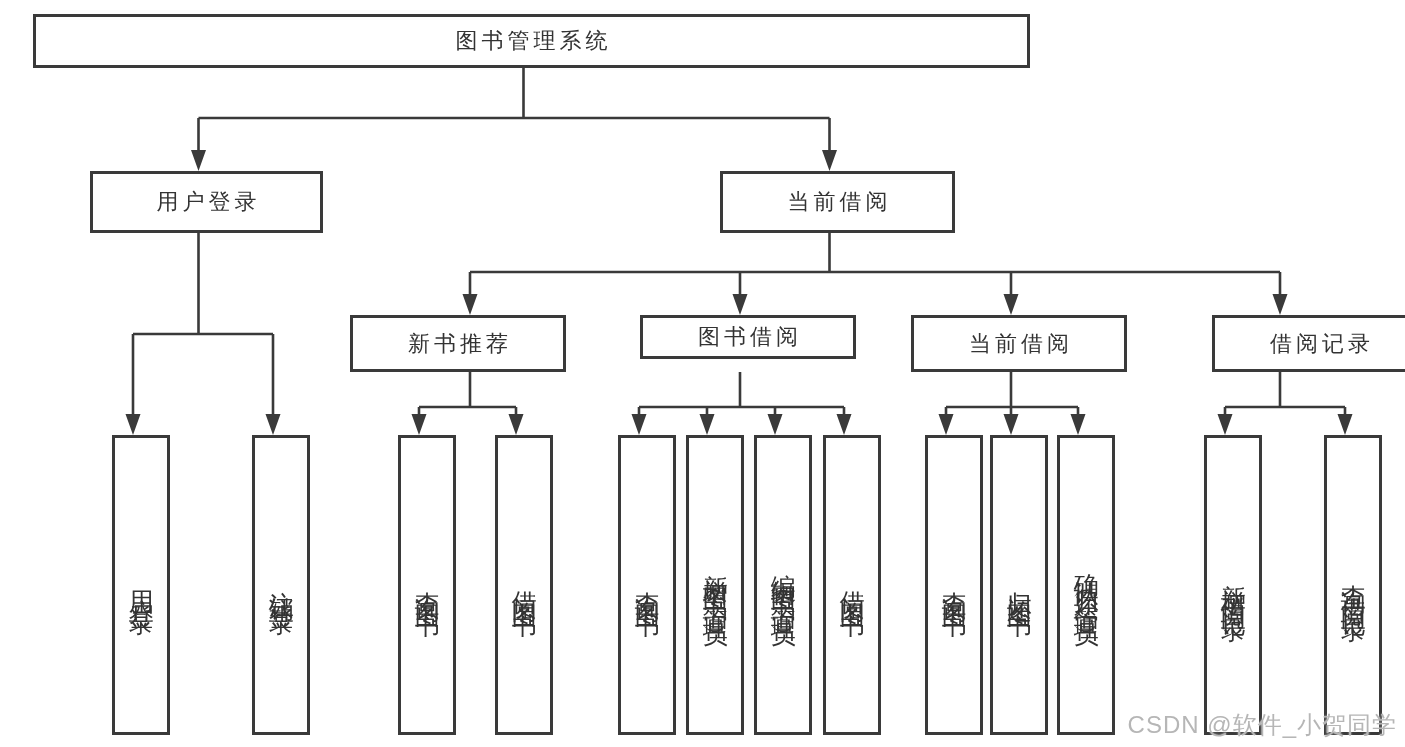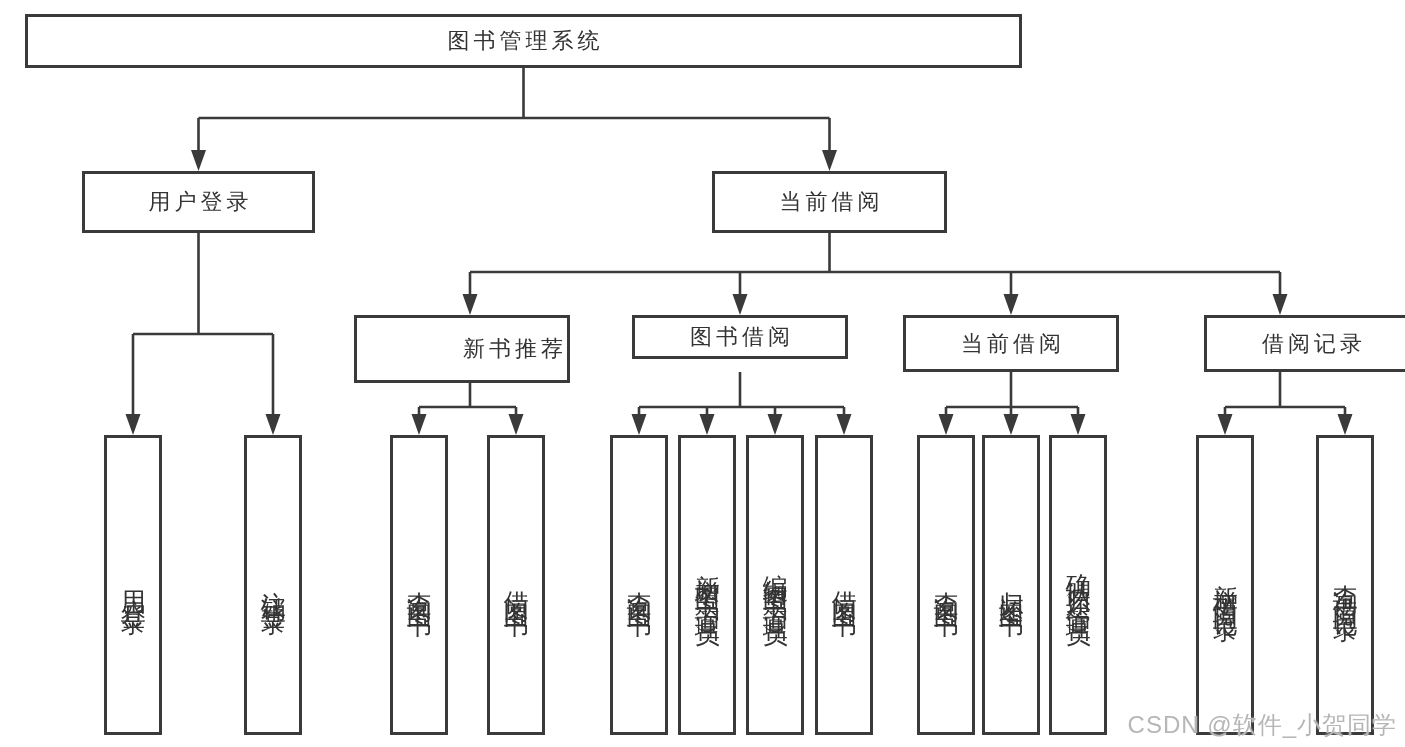--- a/index.html
+++ b/index.html
@@ -27,20 +27,21 @@
   }
   .box {
     position: absolute;
     box-sizing: border-box;
     background: #ffffff;
     border: 3px solid #3a3a3a;
     display: flex;
     align-items: center;
     justify-content: center;
     color: #333333;
+    margin-left: 8px;
   }
   .box.h span {
     font-size: 22px;
     letter-spacing: 4px;
     text-indent: 4px;
     white-space: nowrap;
   }
   .box.v span {
     writing-mode: vertical-rl;
     text-orientation: mixed;
@@ -101,21 +102,21 @@
     <span>图书管理系统</span>
   </div>
 
   <div class="box h" style="left:82px; top:171px; width:233px; height:62px;">
     <span>用户登录</span>
   </div>
   <div class="box h" style="left:712px; top:171px; width:235px; height:62px;">
     <span>当前借阅</span>
   </div>
 
-  <div class="box h" style="left:354px; top:315px; width:216px; height:68px;justify-content:flex-end;">
+  <div class="box h" style="left:342px; top:315px; width:216px; height:57px;">
     <span>新书推荐</span>
   </div>
   <div class="box h" style="left:632px; top:315px; width:216px; height:44px;">
     <span>图书借阅</span>
   </div>
   <div class="box h" style="left:903px; top:315px; width:216px; height:57px;align-items:center;">
     <span>当前借阅</span>
   </div>
   <div class="box h" style="left:1204px; top:315px; width:216px; height:57px;">
     <span>借阅记录</span>

